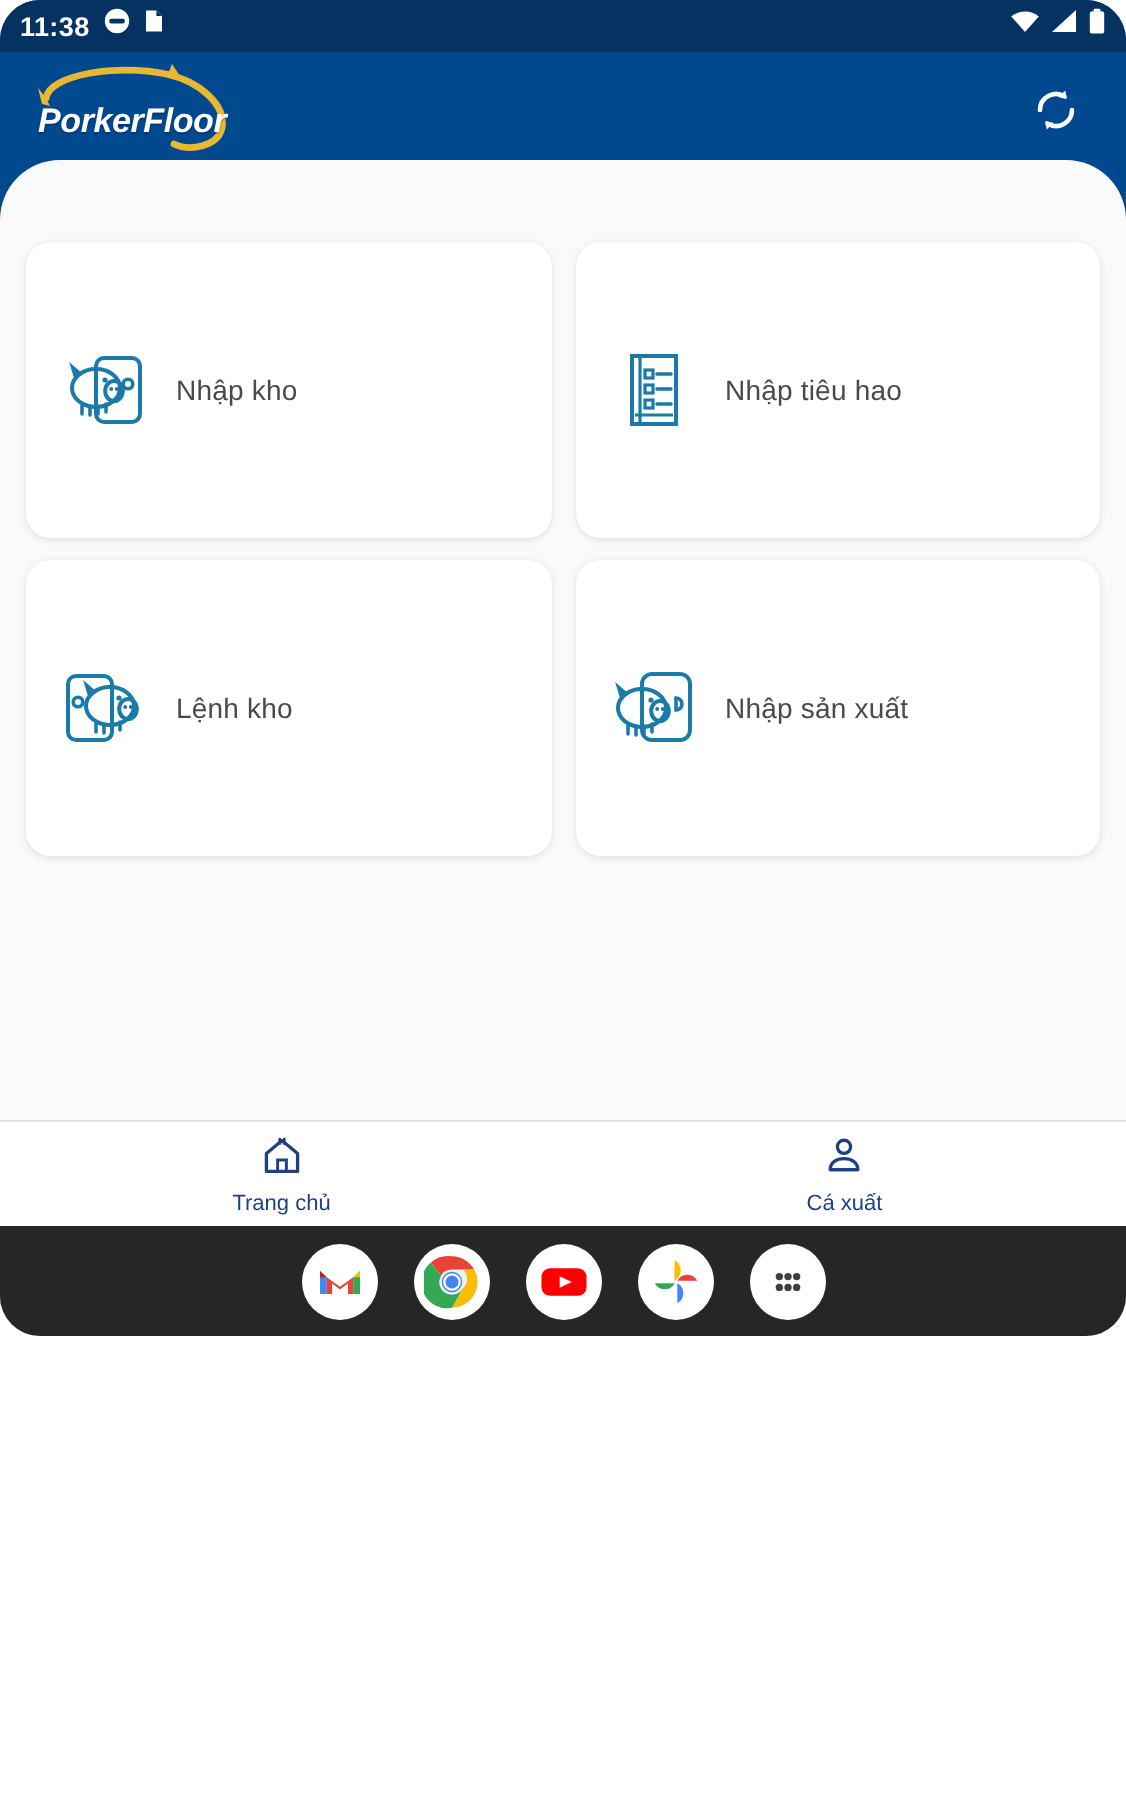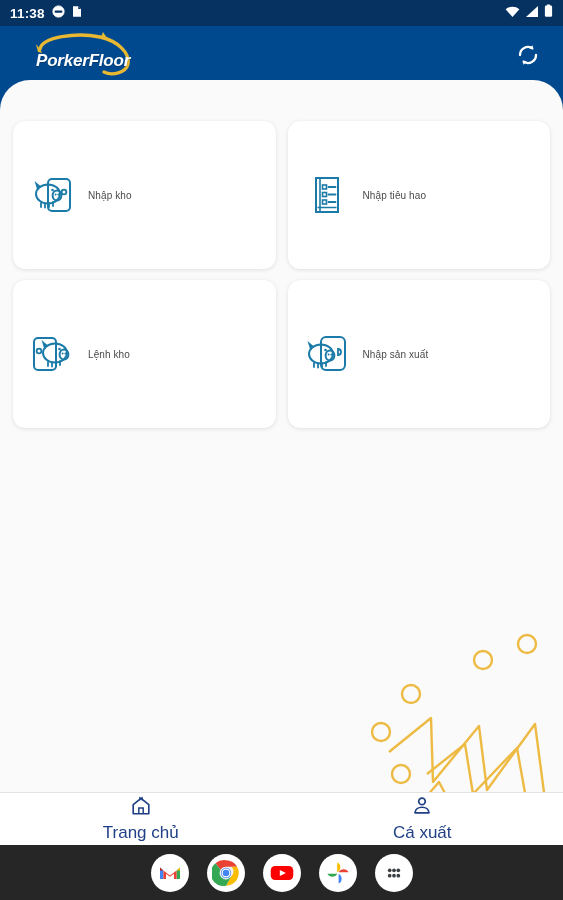--- a/index.html
+++ b/index.html
@@ -4,23 +4,24 @@
 <style>
   * { box-sizing: border-box; margin: 0; padding: 0; }
   html, body {
     width: 563px; height: 900px;
     font-family: "Liberation Sans", sans-serif;
     overflow: hidden;
     background: #ffffff;
   }
   #phone {
     position: relative;
-    width: 563px; height: 900px;
+    width: 563px; height: 668px;
     background: #00498f;
     overflow: hidden;
+    border-radius: 20px;
   }
 
   
   #status-bar {
     position: absolute; top: 0; left: 0;
     width: 563px; height: 26px;
     background: #063261;
     display: flex; align-items: center;
     padding: 0 10px;
     color: #ffffff;
@@ -28,21 +29,21 @@
   #status-left { display: flex; align-items: center; gap: 7px; }
   #status-time { font-size: 13.5px; font-weight: bold; letter-spacing: .2px; color:#fff; }
   #status-right { margin-left: auto; display: flex; align-items: center; gap: 5px; }
 
   
   #app-header {
     position: absolute; top: 26px; left: 0;
     width: 563px; height: 58px;
     background: #00498f;
     display: flex; align-items: center;
-    padding: 0 18px 0 28px;
+    padding: 0 18px 0 11px;
   }
   #logo-wrap { position: relative; width: 120px; height: 48px; }
   #logo-text {
     position: absolute; left: 8px; top: 20px;
     font-size: 17px; font-weight: bold; color: #ffffff;
     font-style: italic; letter-spacing: -.2px;
     text-shadow: 0 1px 1px rgba(0,0,0,.25);
     z-index: 2;
   }
   #logo-arc { position: absolute; left: 0; top: 0; z-index: 1; }
@@ -78,40 +79,40 @@
     border-radius: 12px;
     height: 148px;
     box-shadow: 0 1px 4px rgba(0,0,0,.10), 0 0 1px rgba(0,0,0,.06);
     display: flex; align-items: center;
     padding-left: 16px;
     cursor: pointer;
   }
   .menu-icon { width: 46px; height: 46px; flex: 0 0 46px; display:flex; align-items:center; justify-content:center; }
   .menu-label {
     margin-left: 13px;
-    font-size: 10px;
+    font-size: 14px;
     color: #4a4a4a;
     letter-spacing: .1px;
   }
 
   
   #bottom-nav {
     position: absolute; left: 0; bottom: 55px;
     width: 563px; height: 53px;
     background: #ffffff;
     border-top: 1px solid #e3e3e3;
     display: flex; align-items: center;
     z-index: 5;
   }
   .nav-item {
     flex: 1; display: flex; flex-direction: column;
     align-items: center; justify-content: center; gap: 2px;
     cursor: pointer;
   }
-  .nav-label { font-size: 17px; color: #1f3f86; }
+  .nav-label { font-size: 11px; color: #1f3f86; }
 
   
   #android-dock {
     position: absolute; left: 0; bottom: 0;
     width: 563px; height: 55px;
     background: #262626;
     display: flex; align-items: center; justify-content: center;
     gap: 18px;
     z-index: 6;
   }

